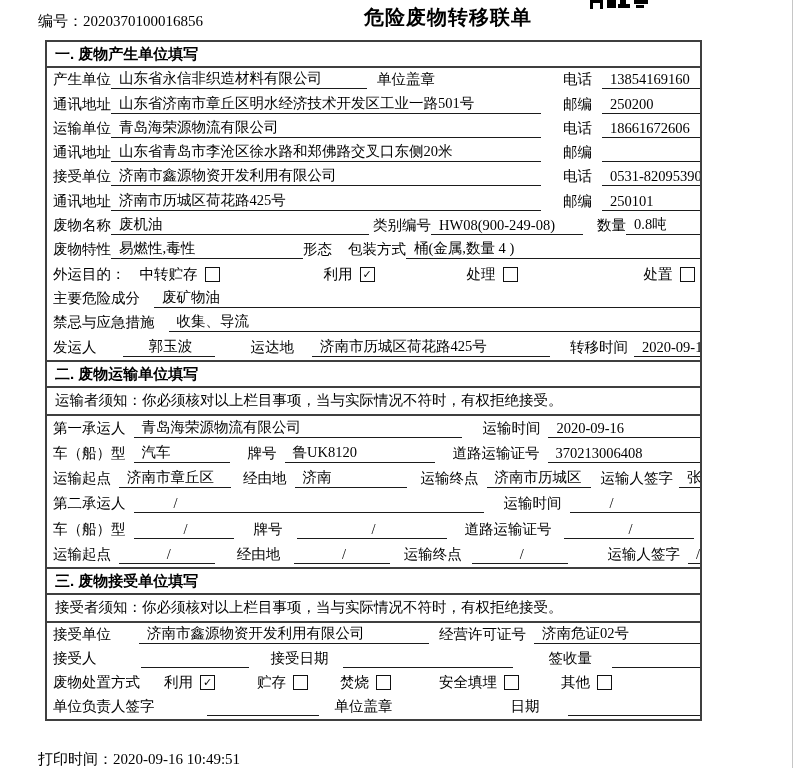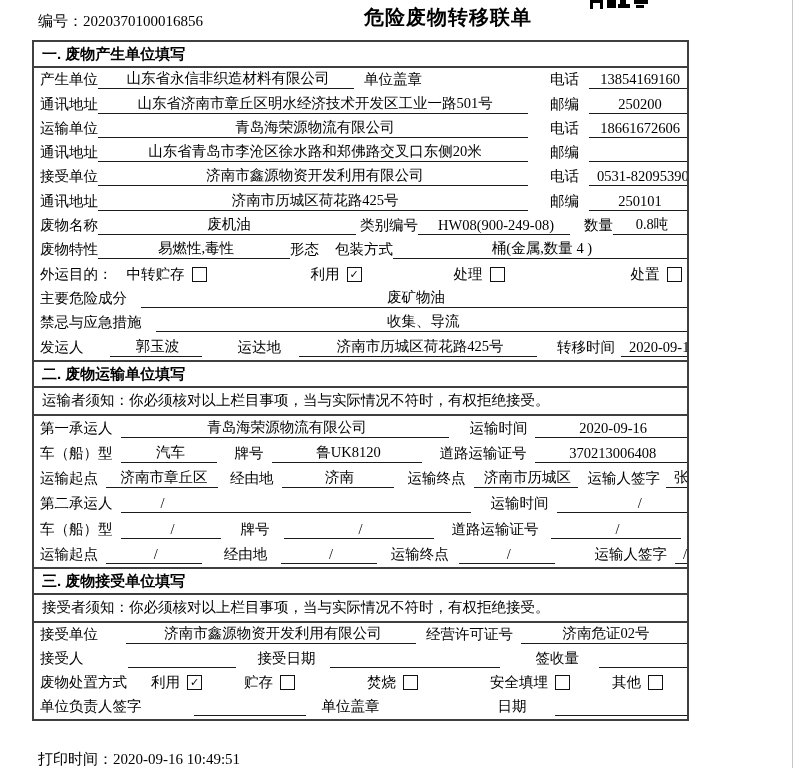--- a/index.html
+++ b/index.html
@@ -8,35 +8,35 @@
     font-family:"Liberation Serif","DejaVu Serif",serif;
     font-size:14.5px;color:#000;overflow:hidden;
   }
   .page-edge{position:absolute;top:0;bottom:0;right:3px;width:1px;background:#c6c6c6;}
   .serial{position:absolute;left:38px;top:12px;font-size:15px;white-space:nowrap;}
   .title{position:absolute;left:100px;right:0;top:4px;text-align:center;
          font-size:20px;font-weight:bold;letter-spacing:1px;font-family:"Liberation Sans","DejaVu Sans",sans-serif;}
   .qr{position:absolute;left:590px;top:0;}
 
   .form-table{
-    position:absolute;left:32px;top:40px;width:657px;box-sizing:border-box;
+    position:absolute;left:45px;top:40px;width:657px;box-sizing:border-box;
     border:2px solid #3f3f3f;
   }
   .sh{height:24px;line-height:24px;font-weight:bold;padding-left:8px;
       border-bottom:2px solid #3f3f3f;font-size:15px;
       font-family:"Liberation Sans","DejaVu Sans",sans-serif;}
   .sh.bt{border-top:2px solid #3f3f3f;}
   .notice{height:26px;border-bottom:2px solid #3f3f3f;display:flex;align-items:center;padding-left:8px;}
   .row{display:flex;align-items:flex-end;padding:0 0 3px 6px;box-sizing:border-box;}
   .s1 .row{height:24.3px;}
   .s2 .row{height:25.2px;}
   .s3 .row{height:24px;}
   .lbl{white-space:nowrap;}
   .val{border-bottom:1px solid #1b1b1b;padding:0 4px 0 8px;white-space:nowrap;
-       box-sizing:border-box;overflow:hidden;text-align:center;}
+       box-sizing:border-box;overflow:hidden;}
   .vf{flex:1;}
   .lft{width:498px;display:flex;align-items:flex-end;}
   .lft .vf{margin-right:10px;}
   .plbl{margin:0 10px 0 12px;white-space:nowrap;}
   .pval{flex:1;}
   .bx{width:13px;height:13px;border:1px solid #111;margin:0 0 2px 7px;
       text-align:center;font-size:11px;line-height:13px;flex:0 0 auto;
       font-family:"DejaVu Sans",sans-serif;}
   .footer{position:absolute;left:38px;top:750px;font-size:15px;white-space:nowrap;}
 </style>
@@ -245,23 +245,23 @@
       <span class="lbl" style="margin-left:36px">签收量</span>
       <span class="val vf" style="margin-left:20px"></span>
     </div>
 
     <div class="row">
       <span class="lbl">废物处置方式</span>
       <span class="lbl" style="margin-left:24px">利用</span>
       <span class="bx">✓</span>
       <span class="lbl" style="margin-left:42px">贮存</span>
       <span class="bx"></span>
-      <span class="lbl" style="margin-left:72px">焚烧</span>
-      <span class="bx"></span>
-      <span class="lbl" style="margin-left:72px">安全填埋</span>
+      <span class="lbl" style="margin-left:32px">焚烧</span>
+      <span class="bx"></span>
+      <span class="lbl" style="margin-left:48px">安全填埋</span>
       <span class="bx"></span>
       <span class="lbl" style="margin-left:42px">其他</span>
       <span class="bx"></span>
     </div>
 
     <div class="row">
       <span class="lbl">单位负责人签字</span>
       <span class="val" style="width:112px;margin-left:52px"></span>
       <span class="lbl" style="margin-left:16px">单位盖章</span>
       <span class="lbl" style="margin-left:118px">日期</span>

